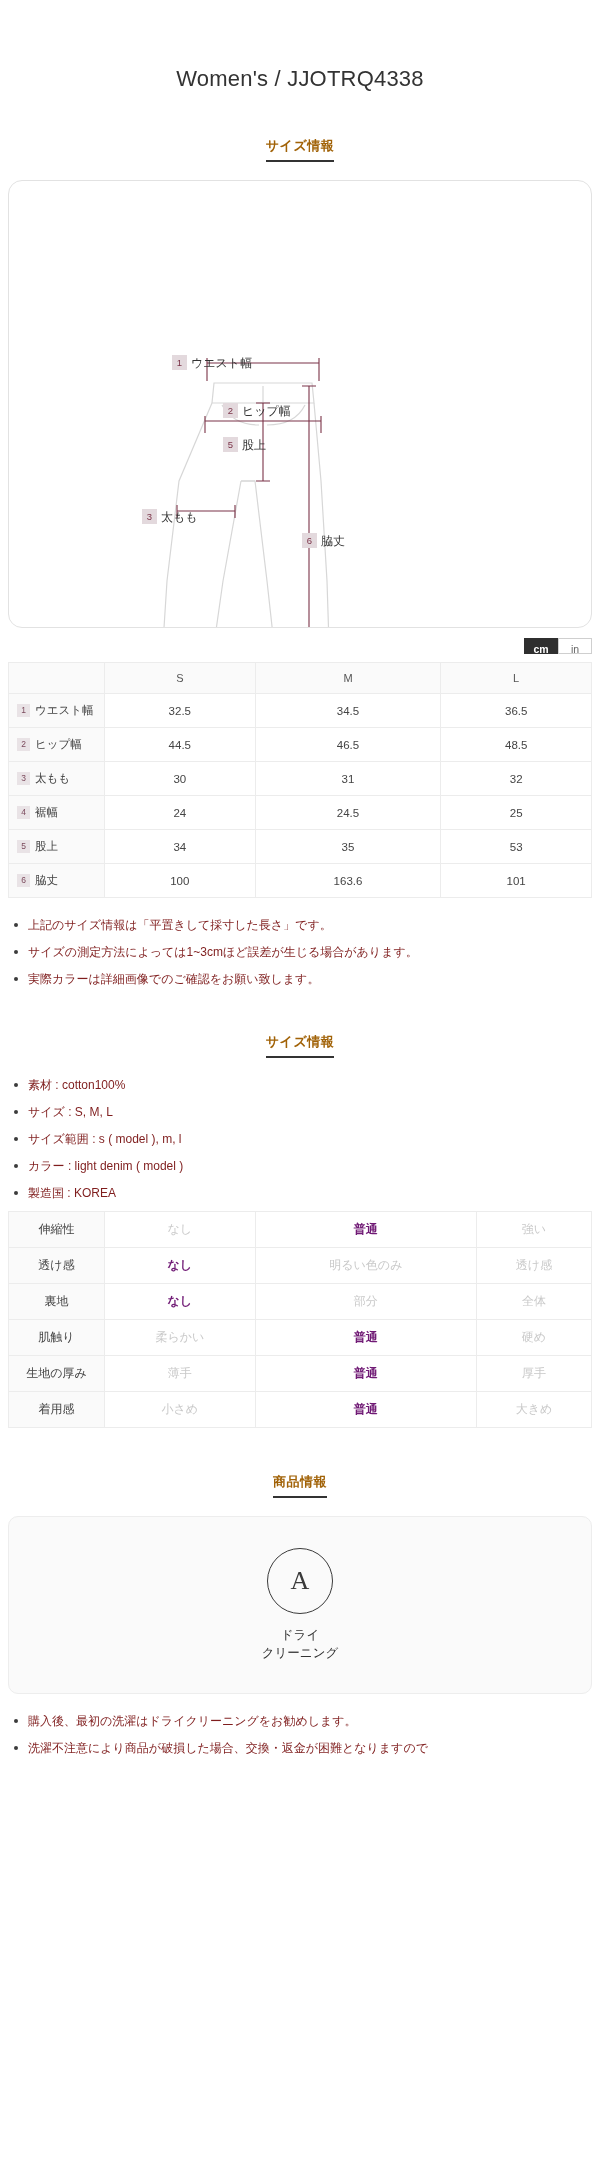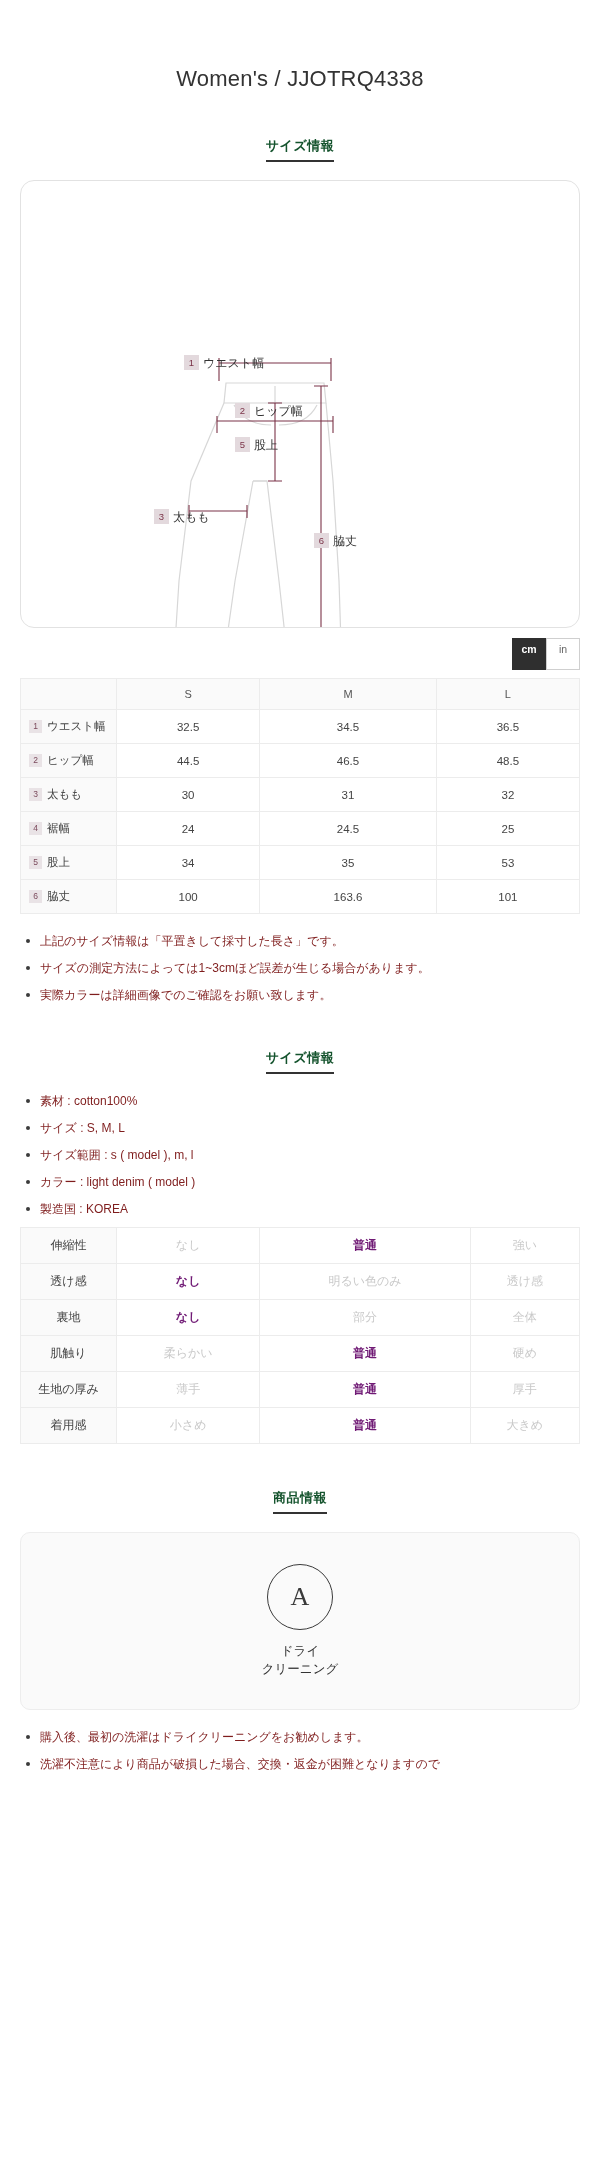--- a/index.html
+++ b/index.html
@@ -9,21 +9,21 @@
   }
   body {
     width: 600px;
     font-family: "Liberation Sans", sans-serif;
     color: #333333;
     -webkit-font-smoothing: antialiased;
   }
   .page {
     width: 600px;
     min-height: 2183px;
-    padding: 0 20px;
+    padding: 0 8px;
     background: #fff;
   }
 
   
   .product-title {
     text-align: center;
     font-size: 22px;
     font-weight: 400;
     color: #333;
     padding: 66px 0 0 0;
@@ -32,21 +32,21 @@
 
   
   .section-head {
     text-align: center;
     margin: 44px 0 18px 0;
   }
   .section-head span {
     display: inline-block;
     font-size: 13px;
     font-weight: 700;
-    color: #14532d;
+    color: #a16207;
     padding-bottom: 5px;
     border-bottom: 2px solid #333;
     letter-spacing: .5px;
   }
 
   
   .diagram-card {
     border: 1px solid #e2e2e2;
     border-radius: 14px;
     height: 448px;
@@ -56,21 +56,21 @@
   }
   .diagram-card svg { display: block; }
 
   
   .unit-toggle {
     display: flex;
     justify-content: flex-end;
     margin: 10px 0 8px 0;
   }
   .unit-btn {
-    width: 34px; height: 32px;
+    width: 34px; height: 16px;
     font-size: 10.5px;
     line-height: 20px;
     text-align: center;
     border: 1px solid #cfcfcf;
     background: #fff;
     color: #666;
     cursor: pointer;
     user-select: none;
   }
   .unit-btn.active {

